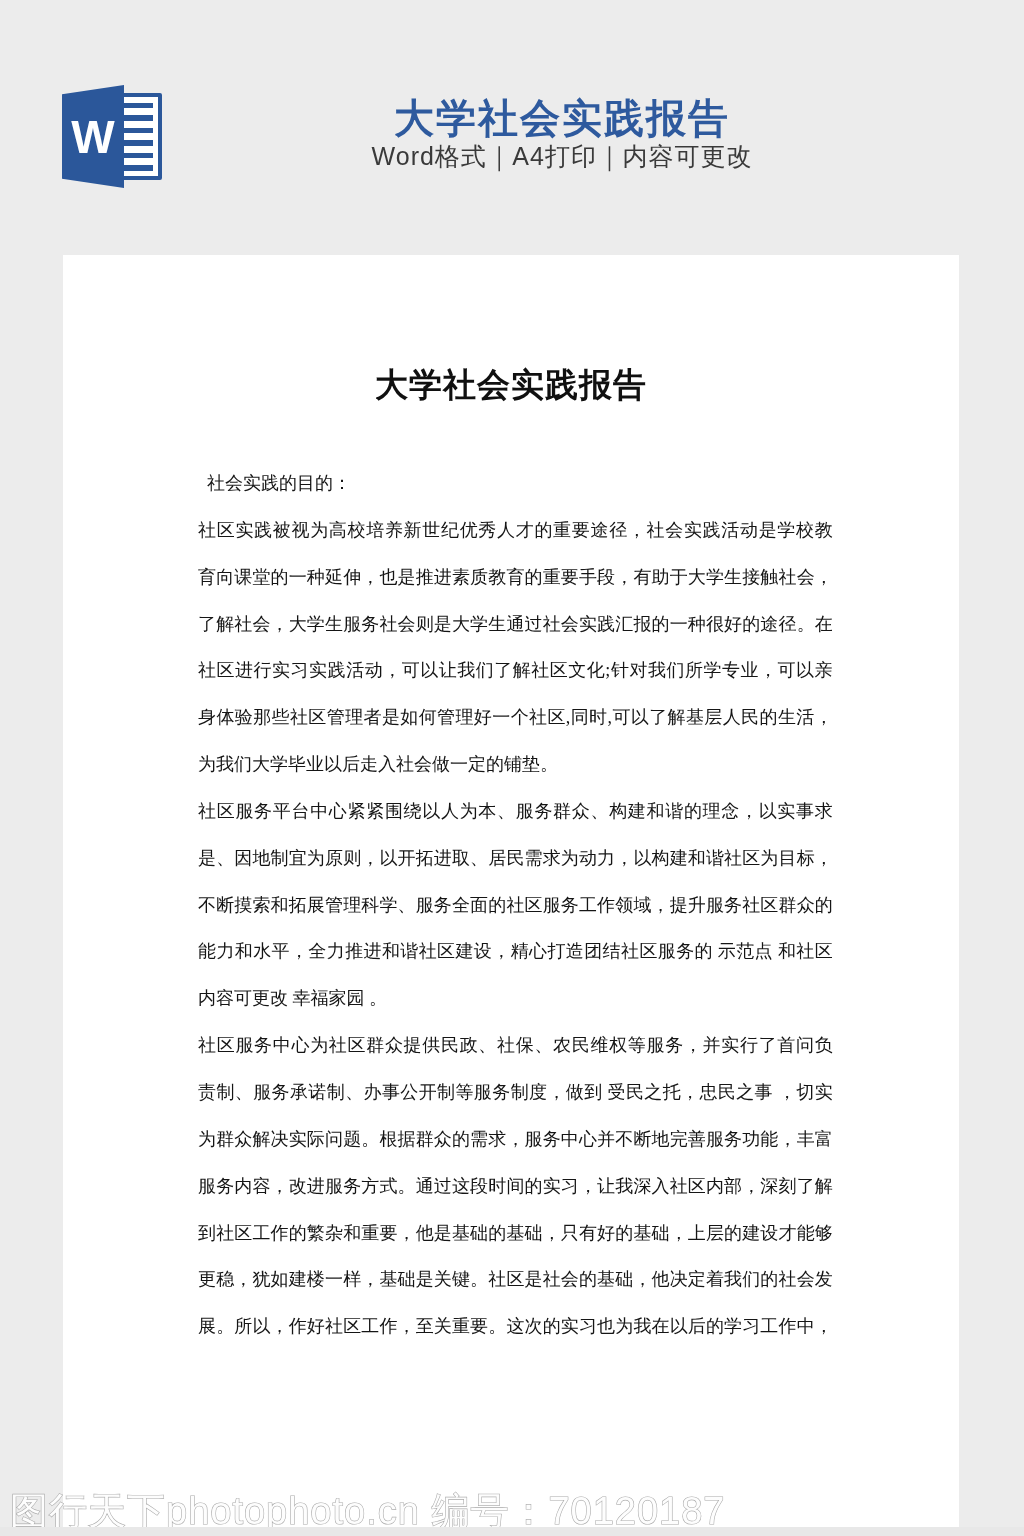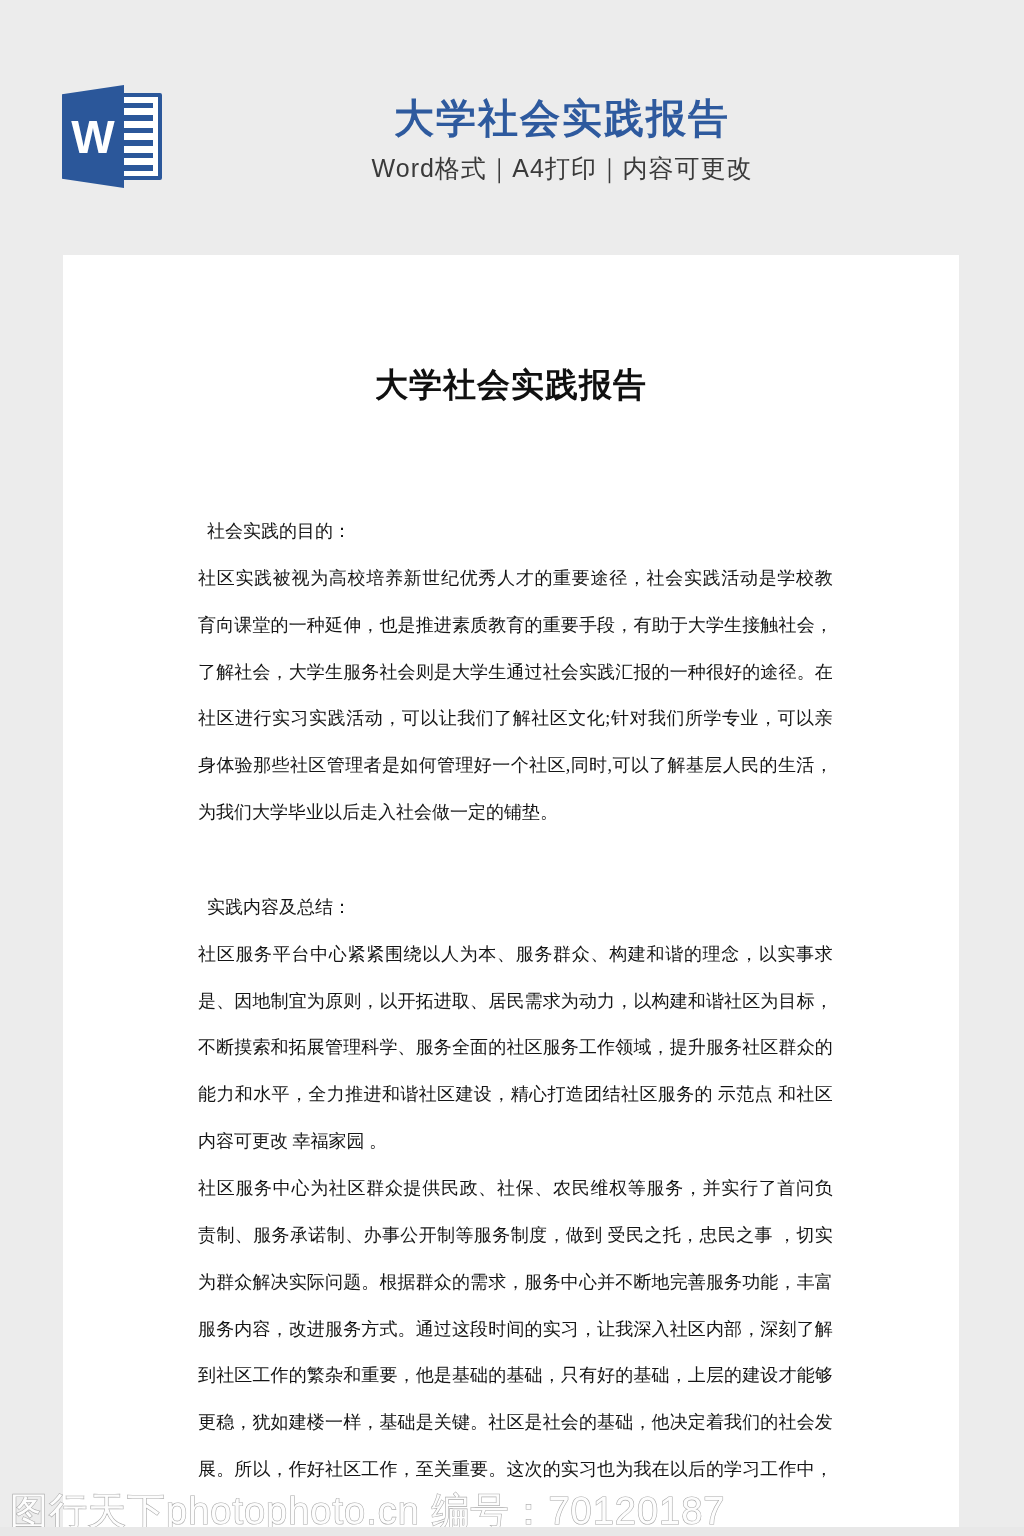--- a/index.html
+++ b/index.html
@@ -36,41 +36,41 @@
 
   .header-text {
     position:absolute; left:0; right:0; top:96px;
     padding-left:100px; text-align:center;
     font-family:"Liberation Sans","DejaVu Sans",sans-serif;
   }
   .header-title {
     font-size:40px; font-weight:bold; color:#2E5A9E; letter-spacing:2px; line-height:1.1;
   }
   .header-sub {
-    margin-top:12px; font-size:25px; color:#3A3A3A; letter-spacing:1px;
+    margin-top:0; font-size:25px; color:#3A3A3A; letter-spacing:1px;
   }
 
   
   .page {
     position:absolute; left:63px; top:255px; width:896px; height:1272px;
     background:#fff;
   }
   .doc-title {
     position:absolute; top:112px; left:0; width:100%;
     text-align:center; font-size:33px; font-weight:bold; color:#101010;
     letter-spacing:1px; line-height:1.1;
   }
   .doc-body { position:absolute; top:217px; left:135px; width:635px; }
   .line {
     height:46.85px; font-size:18px; color:#151515;
     display:flex; justify-content:space-between; white-space:pre;
     line-height:1.25;
   }
   .line.nojust { display:block; }
-  .line.ind { padding-left:9px;margin-top:48px; }
+  .line.ind { padding-left:9px; }
 
   
   .watermark {
     position:absolute; left:10px; top:1486px;
     font-family:"Liberation Sans","DejaVu Sans",sans-serif;
     font-size:38px; letter-spacing:1px;
     color:#FDFDFD;
     -webkit-text-stroke:1.2px #ABABAB;
     paint-order:stroke fill;
   }
@@ -99,21 +99,20 @@
 <div class="page">
   <div class="doc-title">大学社会实践报告</div>
   <div class="doc-body">
       <div class="line nojust ind">社会实践的目的：</div>
       <div class="line"><span>社</span><span>区</span><span>实</span><span>践</span><span>被</span><span>视</span><span>为</span><span>高</span><span>校</span><span>培</span><span>养</span><span>新</span><span>世</span><span>纪</span><span>优</span><span>秀</span><span>人</span><span>才</span><span>的</span><span>重</span><span>要</span><span>途</span><span>径</span><span>，</span><span>社</span><span>会</span><span>实</span><span>践</span><span>活</span><span>动</span><span>是</span><span>学</span><span>校</span><span>教</span></div>
       <div class="line"><span>育</span><span>向</span><span>课</span><span>堂</span><span>的</span><span>一</span><span>种</span><span>延</span><span>伸</span><span>，</span><span>也</span><span>是</span><span>推</span><span>进</span><span>素</span><span>质</span><span>教</span><span>育</span><span>的</span><span>重</span><span>要</span><span>手</span><span>段</span><span>，</span><span>有</span><span>助</span><span>于</span><span>大</span><span>学</span><span>生</span><span>接</span><span>触</span><span>社</span><span>会</span><span>，</span></div>
       <div class="line"><span>了</span><span>解</span><span>社</span><span>会</span><span>，</span><span>大</span><span>学</span><span>生</span><span>服</span><span>务</span><span>社</span><span>会</span><span>则</span><span>是</span><span>大</span><span>学</span><span>生</span><span>通</span><span>过</span><span>社</span><span>会</span><span>实</span><span>践</span><span>汇</span><span>报</span><span>的</span><span>一</span><span>种</span><span>很</span><span>好</span><span>的</span><span>途</span><span>径</span><span>。</span><span>在</span></div>
       <div class="line"><span>社</span><span>区</span><span>进</span><span>行</span><span>实</span><span>习</span><span>实</span><span>践</span><span>活</span><span>动</span><span>，</span><span>可</span><span>以</span><span>让</span><span>我</span><span>们</span><span>了</span><span>解</span><span>社</span><span>区</span><span>文</span><span>化</span><span>;</span><span>针</span><span>对</span><span>我</span><span>们</span><span>所</span><span>学</span><span>专</span><span>业</span><span>，</span><span>可</span><span>以</span><span>亲</span></div>
       <div class="line"><span>身</span><span>体</span><span>验</span><span>那</span><span>些</span><span>社</span><span>区</span><span>管</span><span>理</span><span>者</span><span>是</span><span>如</span><span>何</span><span>管</span><span>理</span><span>好</span><span>一</span><span>个</span><span>社</span><span>区</span><span>,</span><span>同</span><span>时</span><span>,</span><span>可</span><span>以</span><span>了</span><span>解</span><span>基</span><span>层</span><span>人</span><span>民</span><span>的</span><span>生</span><span>活</span><span>，</span></div>
       <div class="line nojust">为我们大学毕业以后走入社会做一定的铺垫。</div>
-      <div class="line nojust ind">实践内容及总结：</div>
       <div class="line"><span>社</span><span>区</span><span>服</span><span>务</span><span>平</span><span>台</span><span>中</span><span>心</span><span>紧</span><span>紧</span><span>围</span><span>绕</span><span>以</span><span>人</span><span>为</span><span>本</span><span>、</span><span>服</span><span>务</span><span>群</span><span>众</span><span>、</span><span>构</span><span>建</span><span>和</span><span>谐</span><span>的</span><span>理</span><span>念</span><span>，</span><span>以</span><span>实</span><span>事</span><span>求</span></div>
       <div class="line"><span>是</span><span>、</span><span>因</span><span>地</span><span>制</span><span>宜</span><span>为</span><span>原</span><span>则</span><span>，</span><span>以</span><span>开</span><span>拓</span><span>进</span><span>取</span><span>、</span><span>居</span><span>民</span><span>需</span><span>求</span><span>为</span><span>动</span><span>力</span><span>，</span><span>以</span><span>构</span><span>建</span><span>和</span><span>谐</span><span>社</span><span>区</span><span>为</span><span>目</span><span>标</span><span>，</span></div>
       <div class="line"><span>不</span><span>断</span><span>摸</span><span>索</span><span>和</span><span>拓</span><span>展</span><span>管</span><span>理</span><span>科</span><span>学</span><span>、</span><span>服</span><span>务</span><span>全</span><span>面</span><span>的</span><span>社</span><span>区</span><span>服</span><span>务</span><span>工</span><span>作</span><span>领</span><span>域</span><span>，</span><span>提</span><span>升</span><span>服</span><span>务</span><span>社</span><span>区</span><span>群</span><span>众</span><span>的</span></div>
       <div class="line"><span>能</span><span>力</span><span>和</span><span>水</span><span>平</span><span>，</span><span>全</span><span>力</span><span>推</span><span>进</span><span>和</span><span>谐</span><span>社</span><span>区</span><span>建</span><span>设</span><span>，</span><span>精</span><span>心</span><span>打</span><span>造</span><span>团</span><span>结</span><span>社</span><span>区</span><span>服</span><span>务</span><span>的</span><span> </span><span>示</span><span>范</span><span>点</span><span> </span><span>和</span><span>社</span><span>区</span></div>
       <div class="line nojust">内容可更改 幸福家园 。</div>
       <div class="line"><span>社</span><span>区</span><span>服</span><span>务</span><span>中</span><span>心</span><span>为</span><span>社</span><span>区</span><span>群</span><span>众</span><span>提</span><span>供</span><span>民</span><span>政</span><span>、</span><span>社</span><span>保</span><span>、</span><span>农</span><span>民</span><span>维</span><span>权</span><span>等</span><span>服</span><span>务</span><span>，</span><span>并</span><span>实</span><span>行</span><span>了</span><span>首</span><span>问</span><span>负</span></div>
       <div class="line"><span>责</span><span>制</span><span>、</span><span>服</span><span>务</span><span>承</span><span>诺</span><span>制</span><span>、</span><span>办</span><span>事</span><span>公</span><span>开</span><span>制</span><span>等</span><span>服</span><span>务</span><span>制</span><span>度</span><span>，</span><span>做</span><span>到</span><span> </span><span>受</span><span>民</span><span>之</span><span>托</span><span>，</span><span>忠</span><span>民</span><span>之</span><span>事</span><span> </span><span>，</span><span>切</span><span>实</span></div>
       <div class="line"><span>为</span><span>群</span><span>众</span><span>解</span><span>决</span><span>实</span><span>际</span><span>问</span><span>题</span><span>。</span><span>根</span><span>据</span><span>群</span><span>众</span><span>的</span><span>需</span><span>求</span><span>，</span><span>服</span><span>务</span><span>中</span><span>心</span><span>并</span><span>不</span><span>断</span><span>地</span><span>完</span><span>善</span><span>服</span><span>务</span><span>功</span><span>能</span><span>，</span><span>丰</span><span>富</span></div>
       <div class="line"><span>服</span><span>务</span><span>内</span><span>容</span><span>，</span><span>改</span><span>进</span><span>服</span><span>务</span><span>方</span><span>式</span><span>。</span><span>通</span><span>过</span><span>这</span><span>段</span><span>时</span><span>间</span><span>的</span><span>实</span><span>习</span><span>，</span><span>让</span><span>我</span><span>深</span><span>入</span><span>社</span><span>区</span><span>内</span><span>部</span><span>，</span><span>深</span><span>刻</span><span>了</span><span>解</span></div>
       <div class="line"><span>到</span><span>社</span><span>区</span><span>工</span><span>作</span><span>的</span><span>繁</span><span>杂</span><span>和</span><span>重</span><span>要</span><span>，</span><span>他</span><span>是</span><span>基</span><span>础</span><span>的</span><span>基</span><span>础</span><span>，</span><span>只</span><span>有</span><span>好</span><span>的</span><span>基</span><span>础</span><span>，</span><span>上</span><span>层</span><span>的</span><span>建</span><span>设</span><span>才</span><span>能</span><span>够</span></div>

